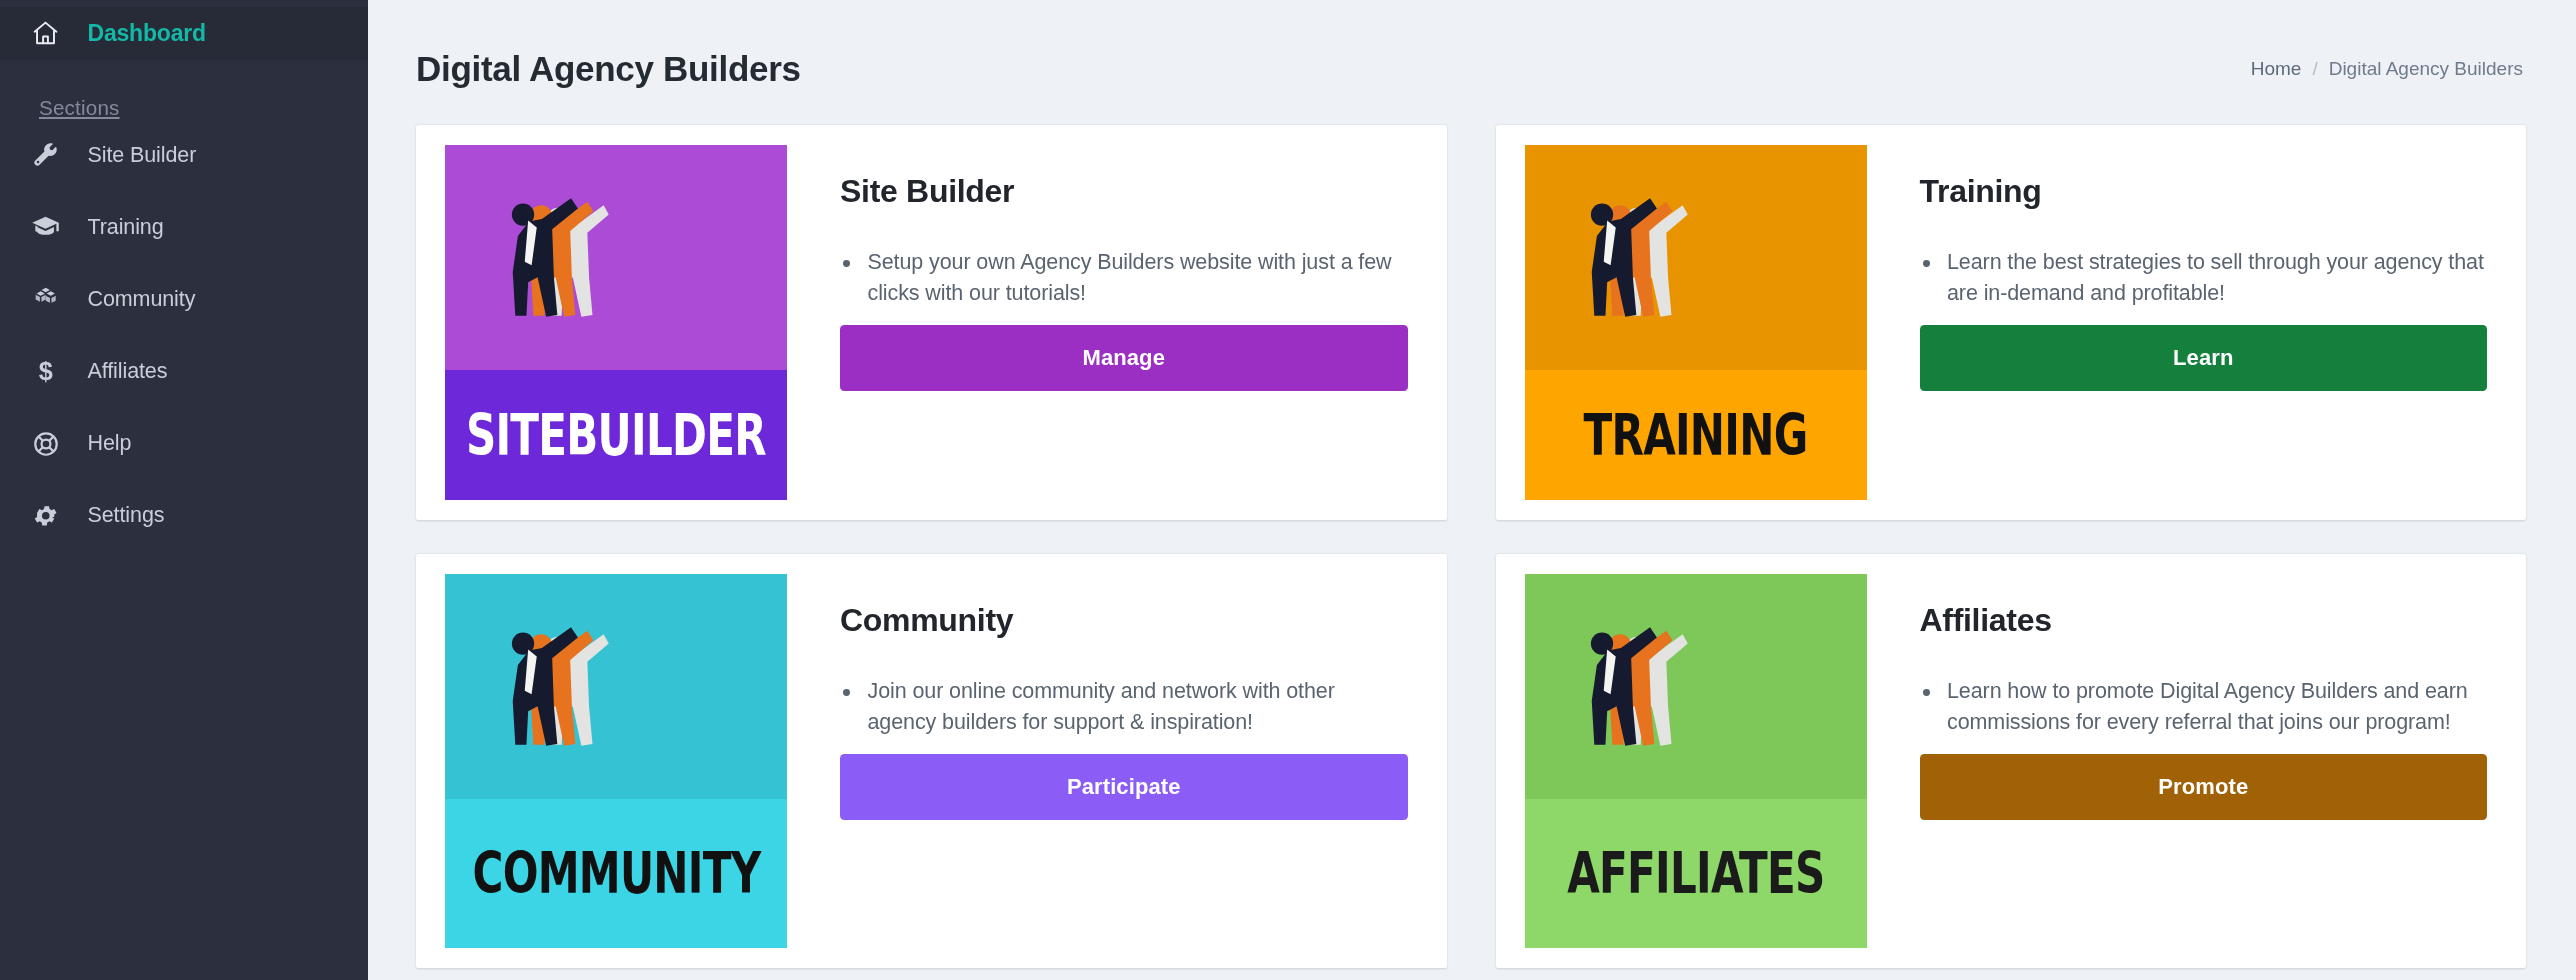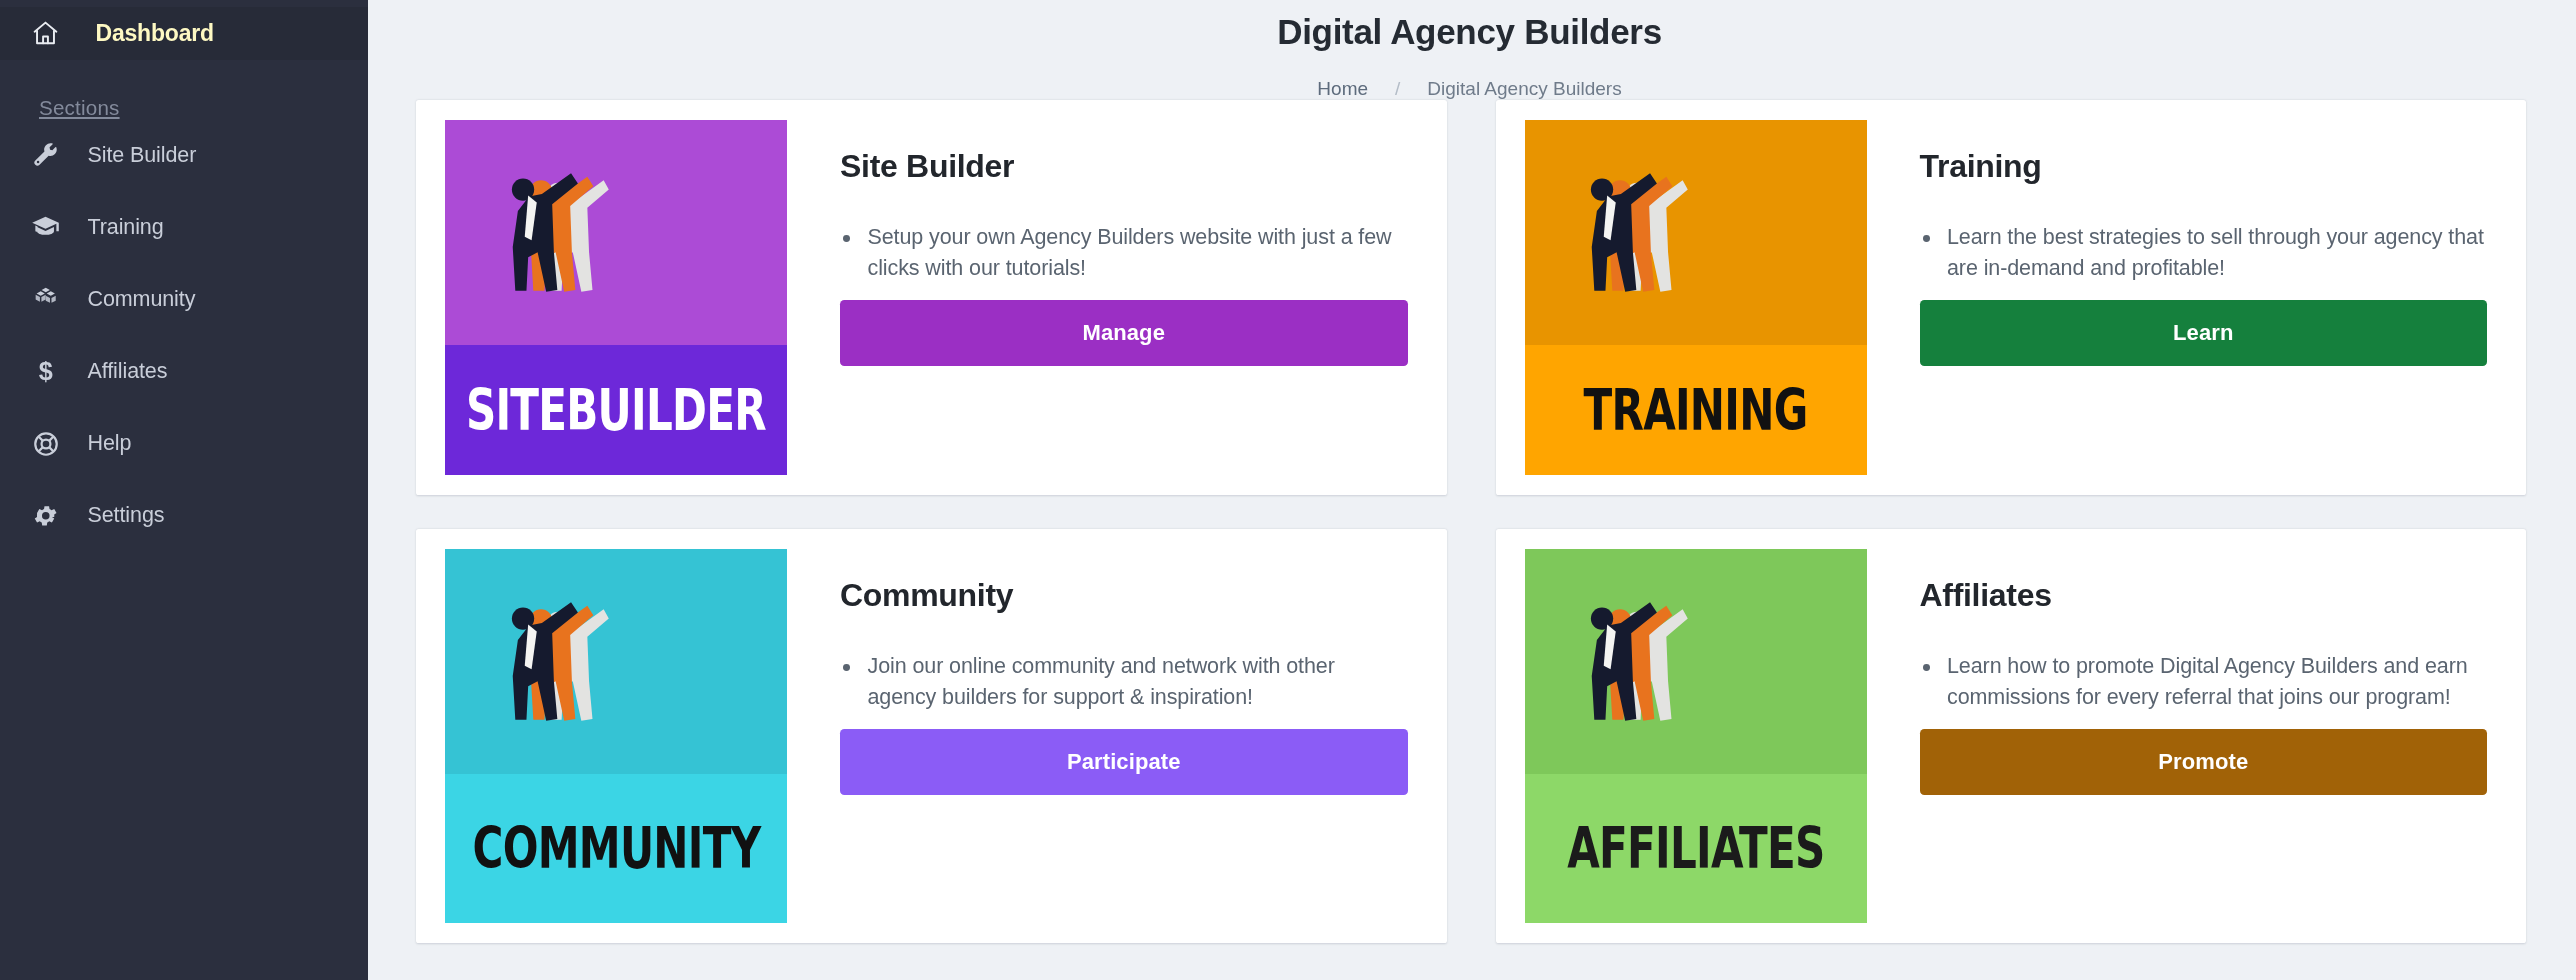--- a/index.html
+++ b/index.html
@@ -30,25 +30,24 @@
   .nav-top {
     height: 53px;
     background: #272b38;
     display: flex;
     align-items: center;
     padding-left: 27.5px;
     gap: 24px;
   }
 
   .nav-top .nav-label {
-    color: #fef9c3;
+    color: #14b8a6;
     font-size: 23px;
     font-weight: bold;
     letter-spacing: -0.2px;
-    margin-left: 8px;
   }
 
   .nav-section-title {
     color: #838a9b;
     font-size: 20.6px;
     padding: 36px 0 0 39px;
     letter-spacing: 0.2px;
     text-decoration: underline;
   }
 
@@ -82,40 +81,39 @@
   
   #main {
     flex: 1;
     height: 981px;
     background: #eef1f5;
     position: relative;
     overflow: hidden;
   }
 
   #page-header {
-    height: 100px;
+    height: 125px;
     display: flex;
     align-items: center;
     justify-content: space-between;
     padding: 0 53px 0 48px;
-    flex-direction: column;
   }
 
   #page-title {
     font-size: 35px;
     font-weight: bold;
     color: #252b33;
     letter-spacing: -0.3px;
     margin-top: 12px;
   }
 
   #breadcrumb {
     display: flex;
     align-items: center;
-    gap: 27px;
+    gap: 11px;
     font-size: 19px;
     color: #6f7b8a;
     margin-top: 12px;
   }
   #breadcrumb .crumb-sep { color: #b3bcc7; }
   #breadcrumb .crumb-link { color: #5d6b7c; cursor: pointer; }
 
   
   #card-grid {
     display: grid;

